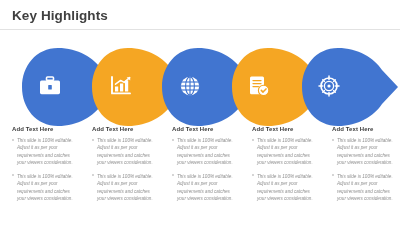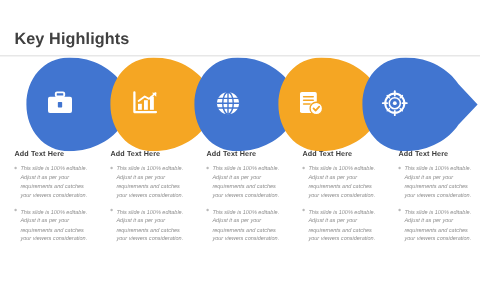--- a/index.html
+++ b/index.html
@@ -15,21 +15,20 @@
     position: relative;
   }
 
   
   #title-bar {
     position: absolute;
     left: 0;
     top: 0;
     width: 396px;
     height: 30px;
-    margin-top: 17px;
   }
   #page-title {
     position: absolute;
     left: 12px;
     top: 8px;
     font-size: 13.5px;
     font-weight: bold;
     color: #404040;
     letter-spacing: 0.1px;
     white-space: nowrap;

